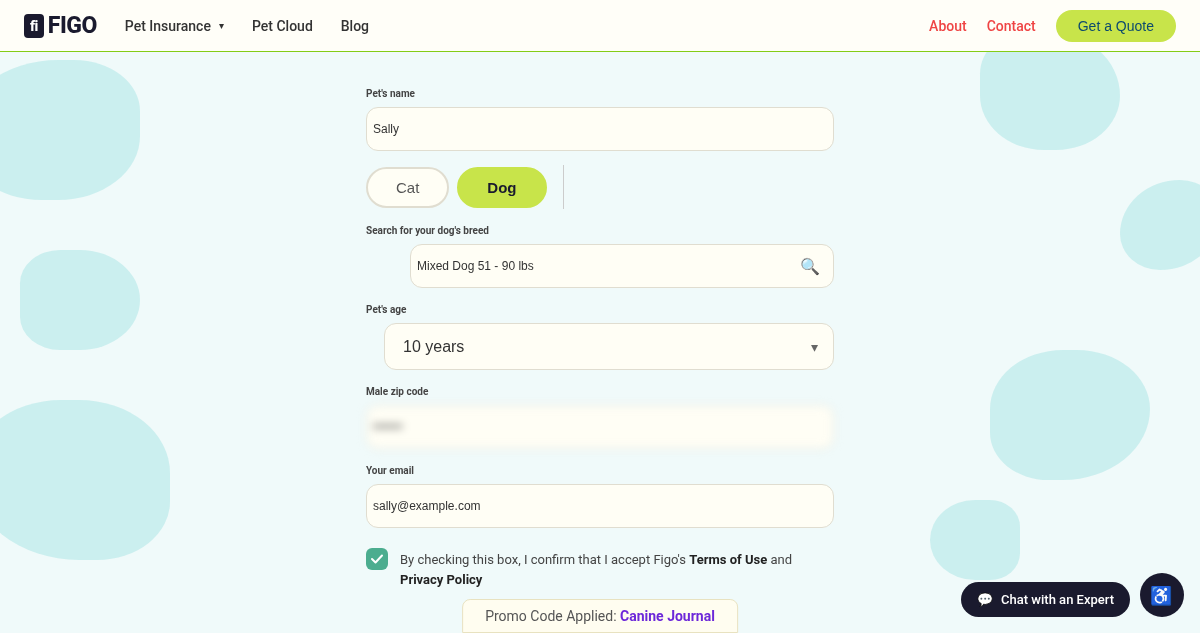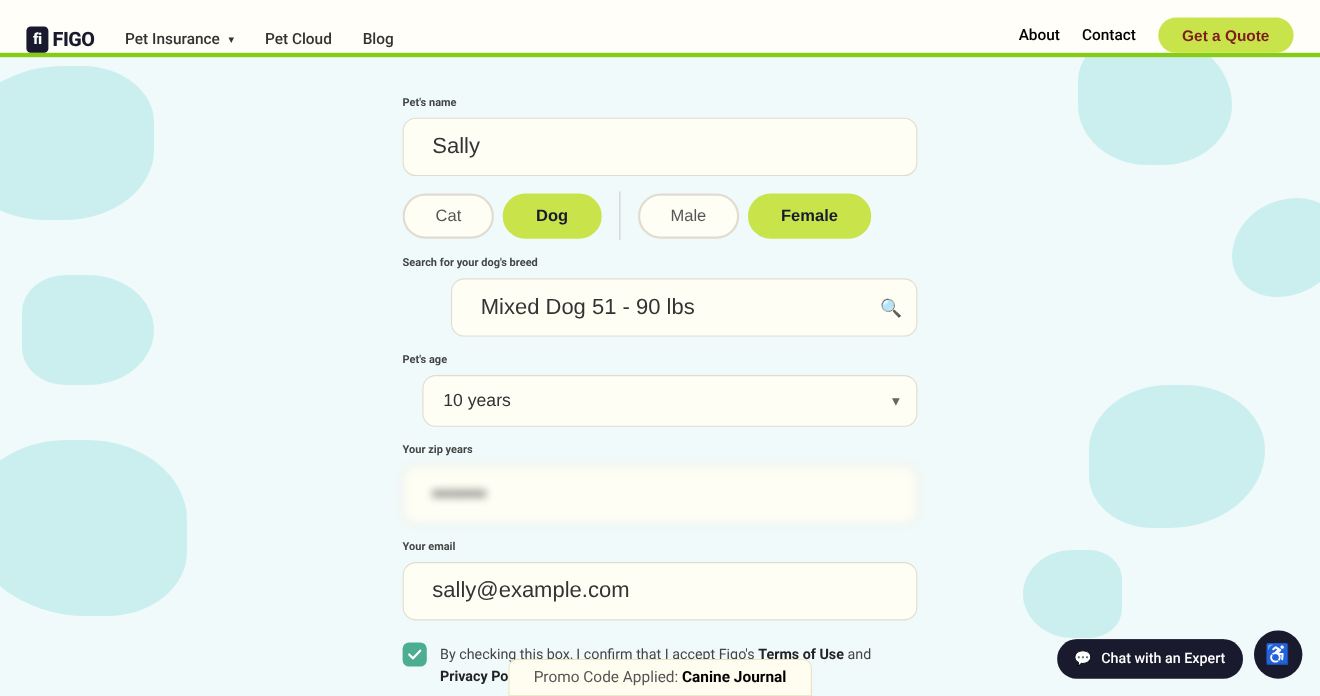--- a/index.html
+++ b/index.html
@@ -30,24 +30,24 @@
     .blob4 { width: 140px; height: 120px; top: 30px; right: 80px; border-radius: 40% 60% 50% 50%; }
     .blob5 { width: 100px; height: 90px; top: 180px; right: -20px; border-radius: 60% 40% 60% 40%; }
     .blob6 { width: 160px; height: 130px; top: 350px; right: 50px; border-radius: 50% 50% 60% 40%; }
     .blob7 { width: 90px; height: 80px; top: 500px; right: 180px; border-radius: 60% 40% 40% 60%; }
 
     
     .navbar {
       position: relative;
       z-index: 10;
       background: #fffef8;
-      border-bottom: 4px solid #84cc16;
-      display: flex;
-      align-items: flex-end;
-      padding: 0 24px;
+      border-bottom: 1px solid #84cc16;
+      display: flex;
+      align-items: center;
+      padding: 12px 24px;
       height: 52px;
       justify-content: space-between;
     }
     .nav-left {
       display: flex;
       align-items: center;
       gap: 28px;
     }
     .logo {
       display: flex;
@@ -58,53 +58,53 @@
       background: #1a1a2e;
       color: white;
       font-weight: 800;
       font-size: 14px;
       padding: 4px 6px;
       border-radius: 4px;
       letter-spacing: -0.5px;
     }
     .logo-text {
       font-weight: 800;
-      font-size: 18px;
+      font-size: 23px;
       color: #1a1a2e;
       letter-spacing: -0.5px;
     }
     .nav-item {
       font-size: 14px;
       color: #333;
       cursor: pointer;
       display: flex;
       align-items: center;
       gap: 8px;
       font-weight: 500;
     }
     .chevron-icon { font-size: 10px; }
     .nav-right {
       display: flex;
       align-items: center;
       gap: 20px;
     }
     .nav-link {
       font-size: 14px;
-      color: #000000;
+      color: #ef4444;
       cursor: pointer;
       font-weight: 500;
     }
     .nav-cta {
       background: #c8e44a;
-      color: #7f1d1d;
+      color: #0c4a6e;
       border: none;
       border-radius: 24px;
       padding: 8px 22px;
       font-size: 14px;
-      font-weight: 700;
+      font-weight: 400;
       cursor: pointer;
     }
 
     
     .main-content {
       position: relative;
       z-index: 5;
       max-width: 500px;
       margin: 0 auto;
       padding: 20px 16px 80px;
@@ -122,22 +122,22 @@
       margin-bottom: 8px;
       margin-top: 16px;
       font-weight: 700;
     }
 
     .text-input {
       width: 100%;
       background: #fffef5;
       border: 1.5px solid #e0ddd0;
       border-radius: 12px;
-      padding: 14px 26px;
-      font-size: 20px;
+      padding: 14px 6px;
+      font-size: 12px;
       color: #333;
       outline: none;
     }
 
     
     .toggle-row {
       display: flex;
       align-items: center;
       gap: 0;
       margin-top: 14px;
@@ -265,21 +265,21 @@
       border: 1.5px solid #e8e2c0;
       border-radius: 8px 8px 0 0;
       padding: 8px 22px;
       font-size: 14px;
       color: #555;
       white-space: nowrap;
       z-index: 100;
     }
     .promo-highlight {
       font-weight: 700;
-      color: #000000;
+      color: #6d28d9;
     }
 
     
     .a11y-btn {
       position: fixed;
       bottom: 16px;
       right: 16px;
       width: 44px;
       height: 44px;
       background: #1a1a2e;
@@ -353,24 +353,20 @@
 
     <label class="field-label">Pet's name</label>
     <input class="text-input" type="text" value="Sally" style="">
 
     <div class="toggle-row">
       <div class="toggle-group">
         <button class="toggle-btn">Cat</button>
         <button class="toggle-btn active">Dog</button>
       </div>
       <div class="divider-vert"></div>
-      <div class="toggle-group">
-        <button class="toggle-btn">Male</button>
-        <button class="toggle-btn active">Female</button>
-      </div>
     </div>
 
     <label class="field-label">Search for your dog's breed</label>
     <div class="search-wrapper">
       <input class="text-input" type="text" value="Mixed Dog 51 - 90 lbs" style="">
       <span class="search-icon-inner">🔍</span>
     </div>
 
     <label class="field-label">Pet's age</label>
     <div class="select-wrapper">
@@ -384,21 +380,21 @@
         <option>7 years</option>
         <option>8 years</option>
         <option>9 years</option>
         <option selected="">10 years</option>
         <option>11 years</option>
         <option>12 years</option>
       </select>
       <span class="select-chevron">▾</span>
     </div>
 
-    <label class="field-label">Your zip years</label>
+    <label class="field-label">Male zip code</label>
     <input class="text-input zip-blurred" type="text" value="•••••••" style="">
 
     <label class="field-label">Your email</label>
     <input class="text-input" type="email" value="sally@example.com" style="">
 
     <div class="checkbox-row">
       <div class="checkbox-custom">
         <svg viewBox="0 0 14 14" fill="none" xmlns="http://www.w3.org/2000/svg">
           <path d="M2 7L5.5 10.5L12 3.5" stroke="white" stroke-width="2" stroke-linecap="round" stroke-linejoin="round"></path>
         </svg>

